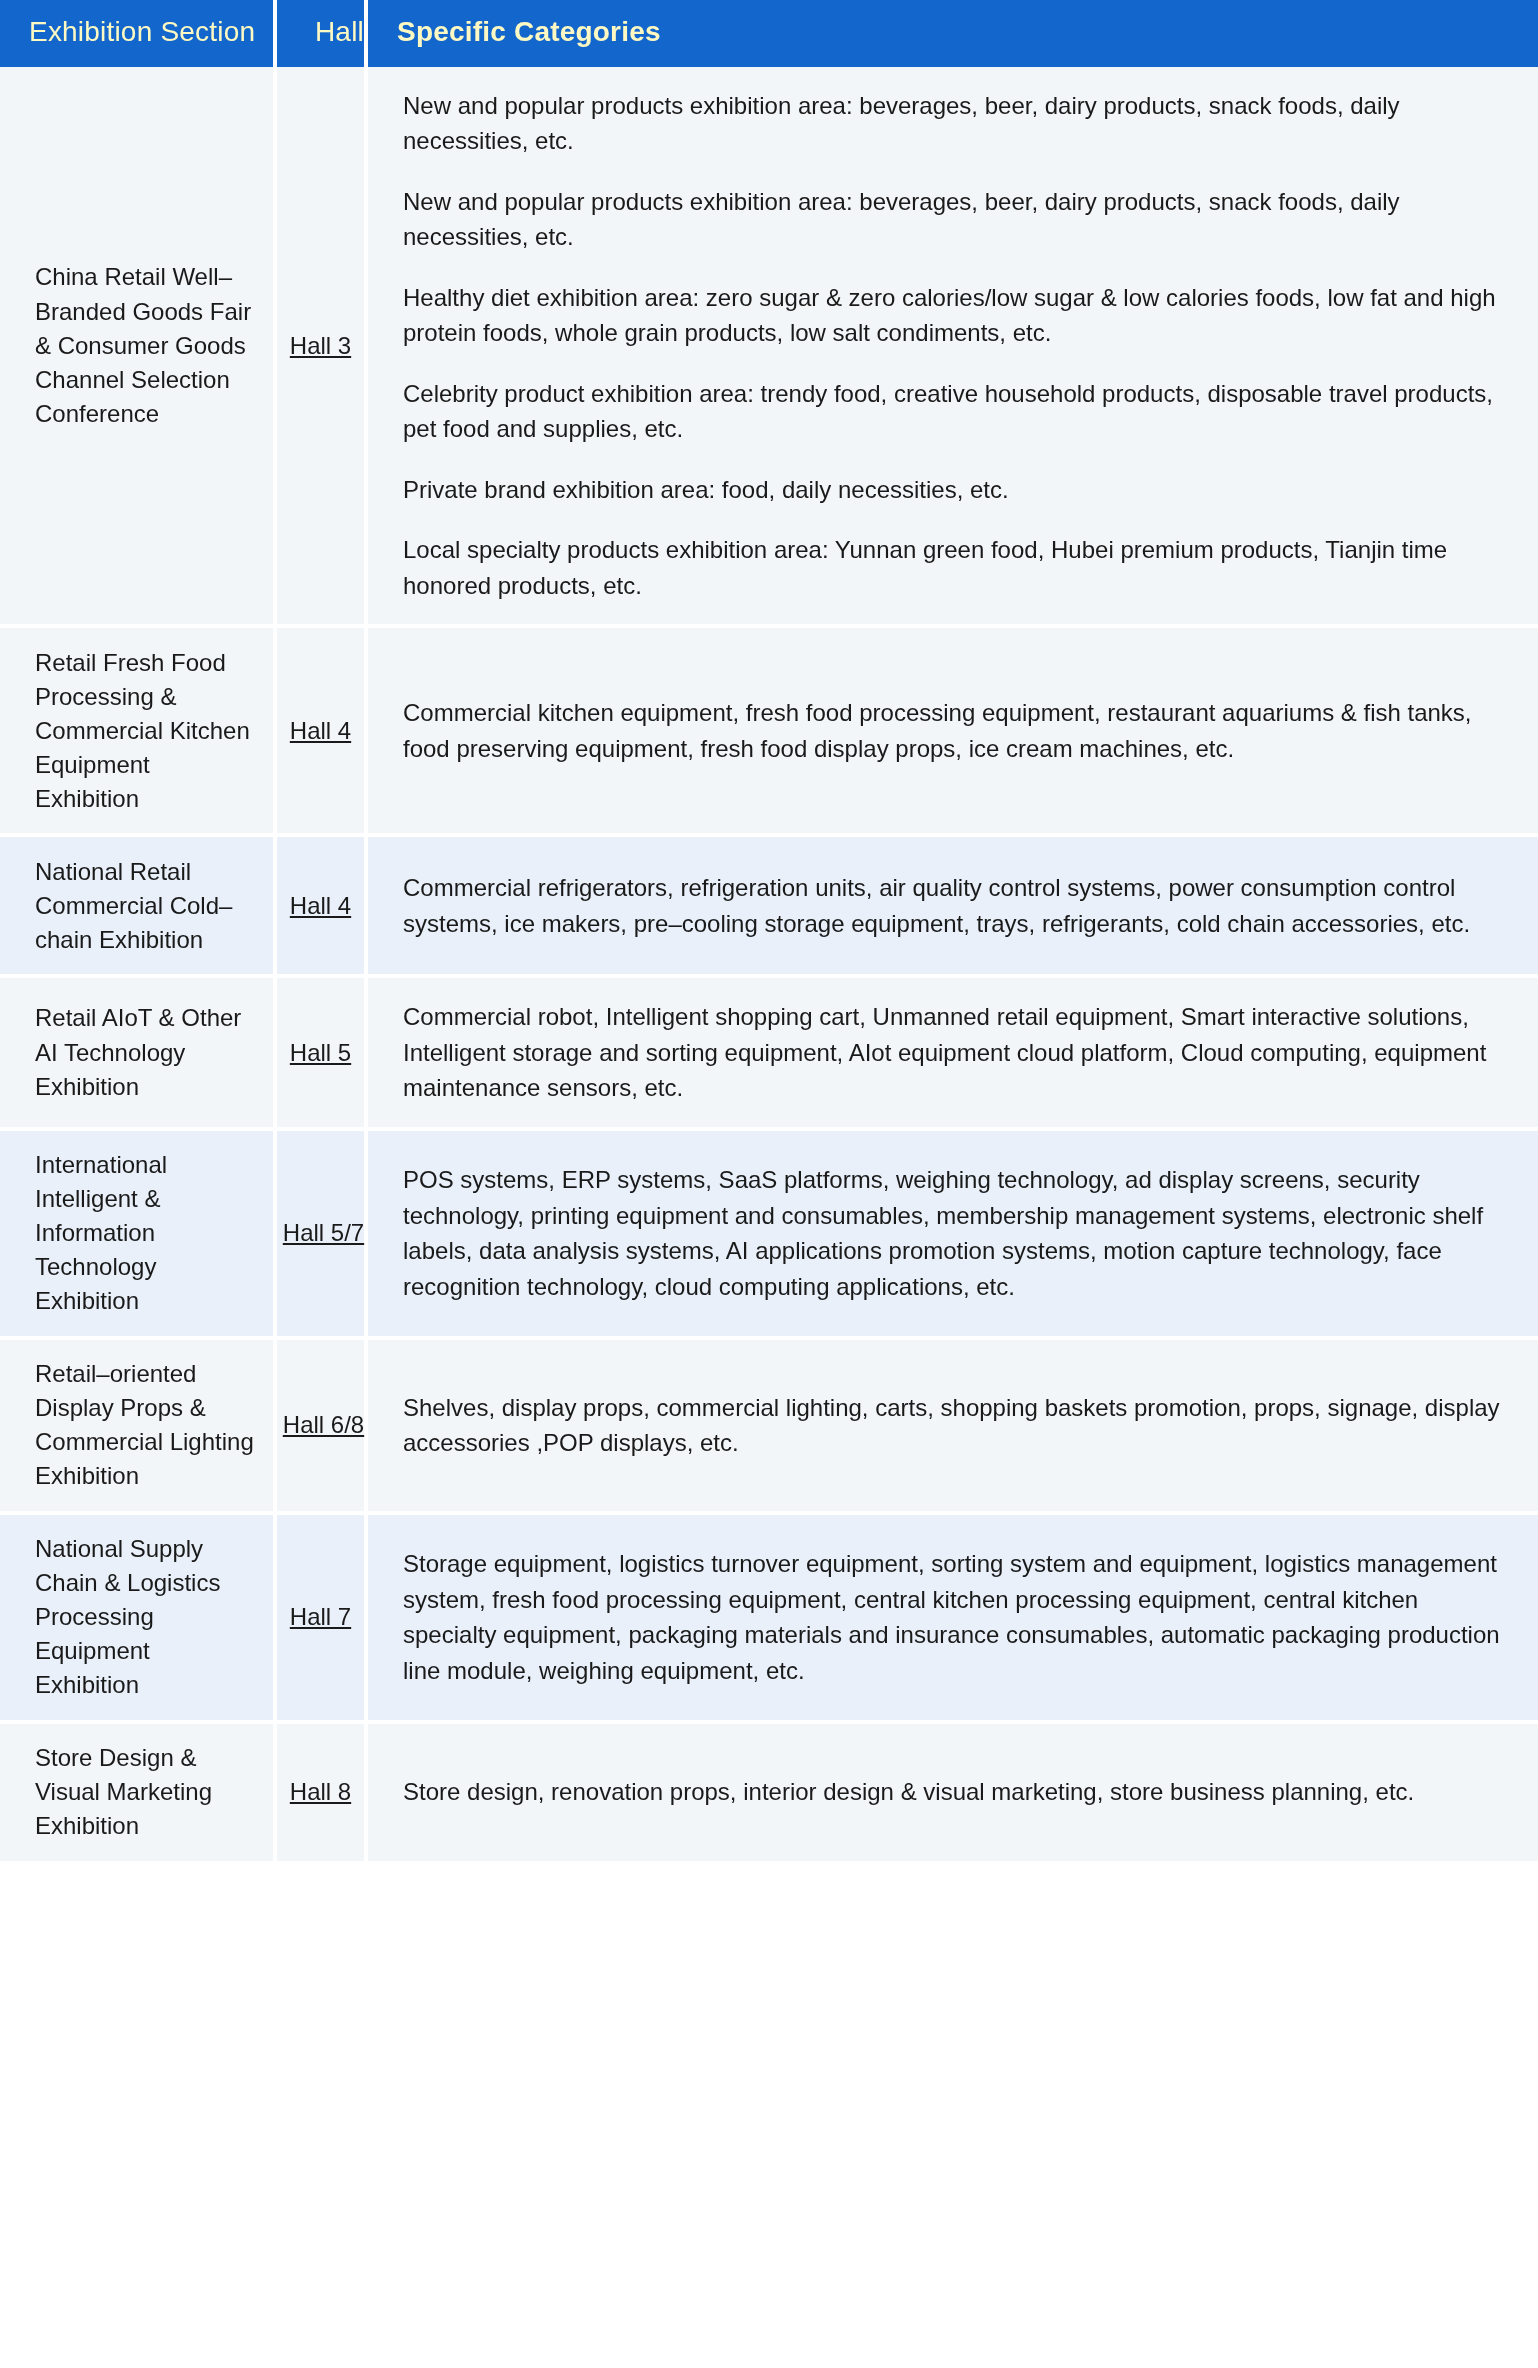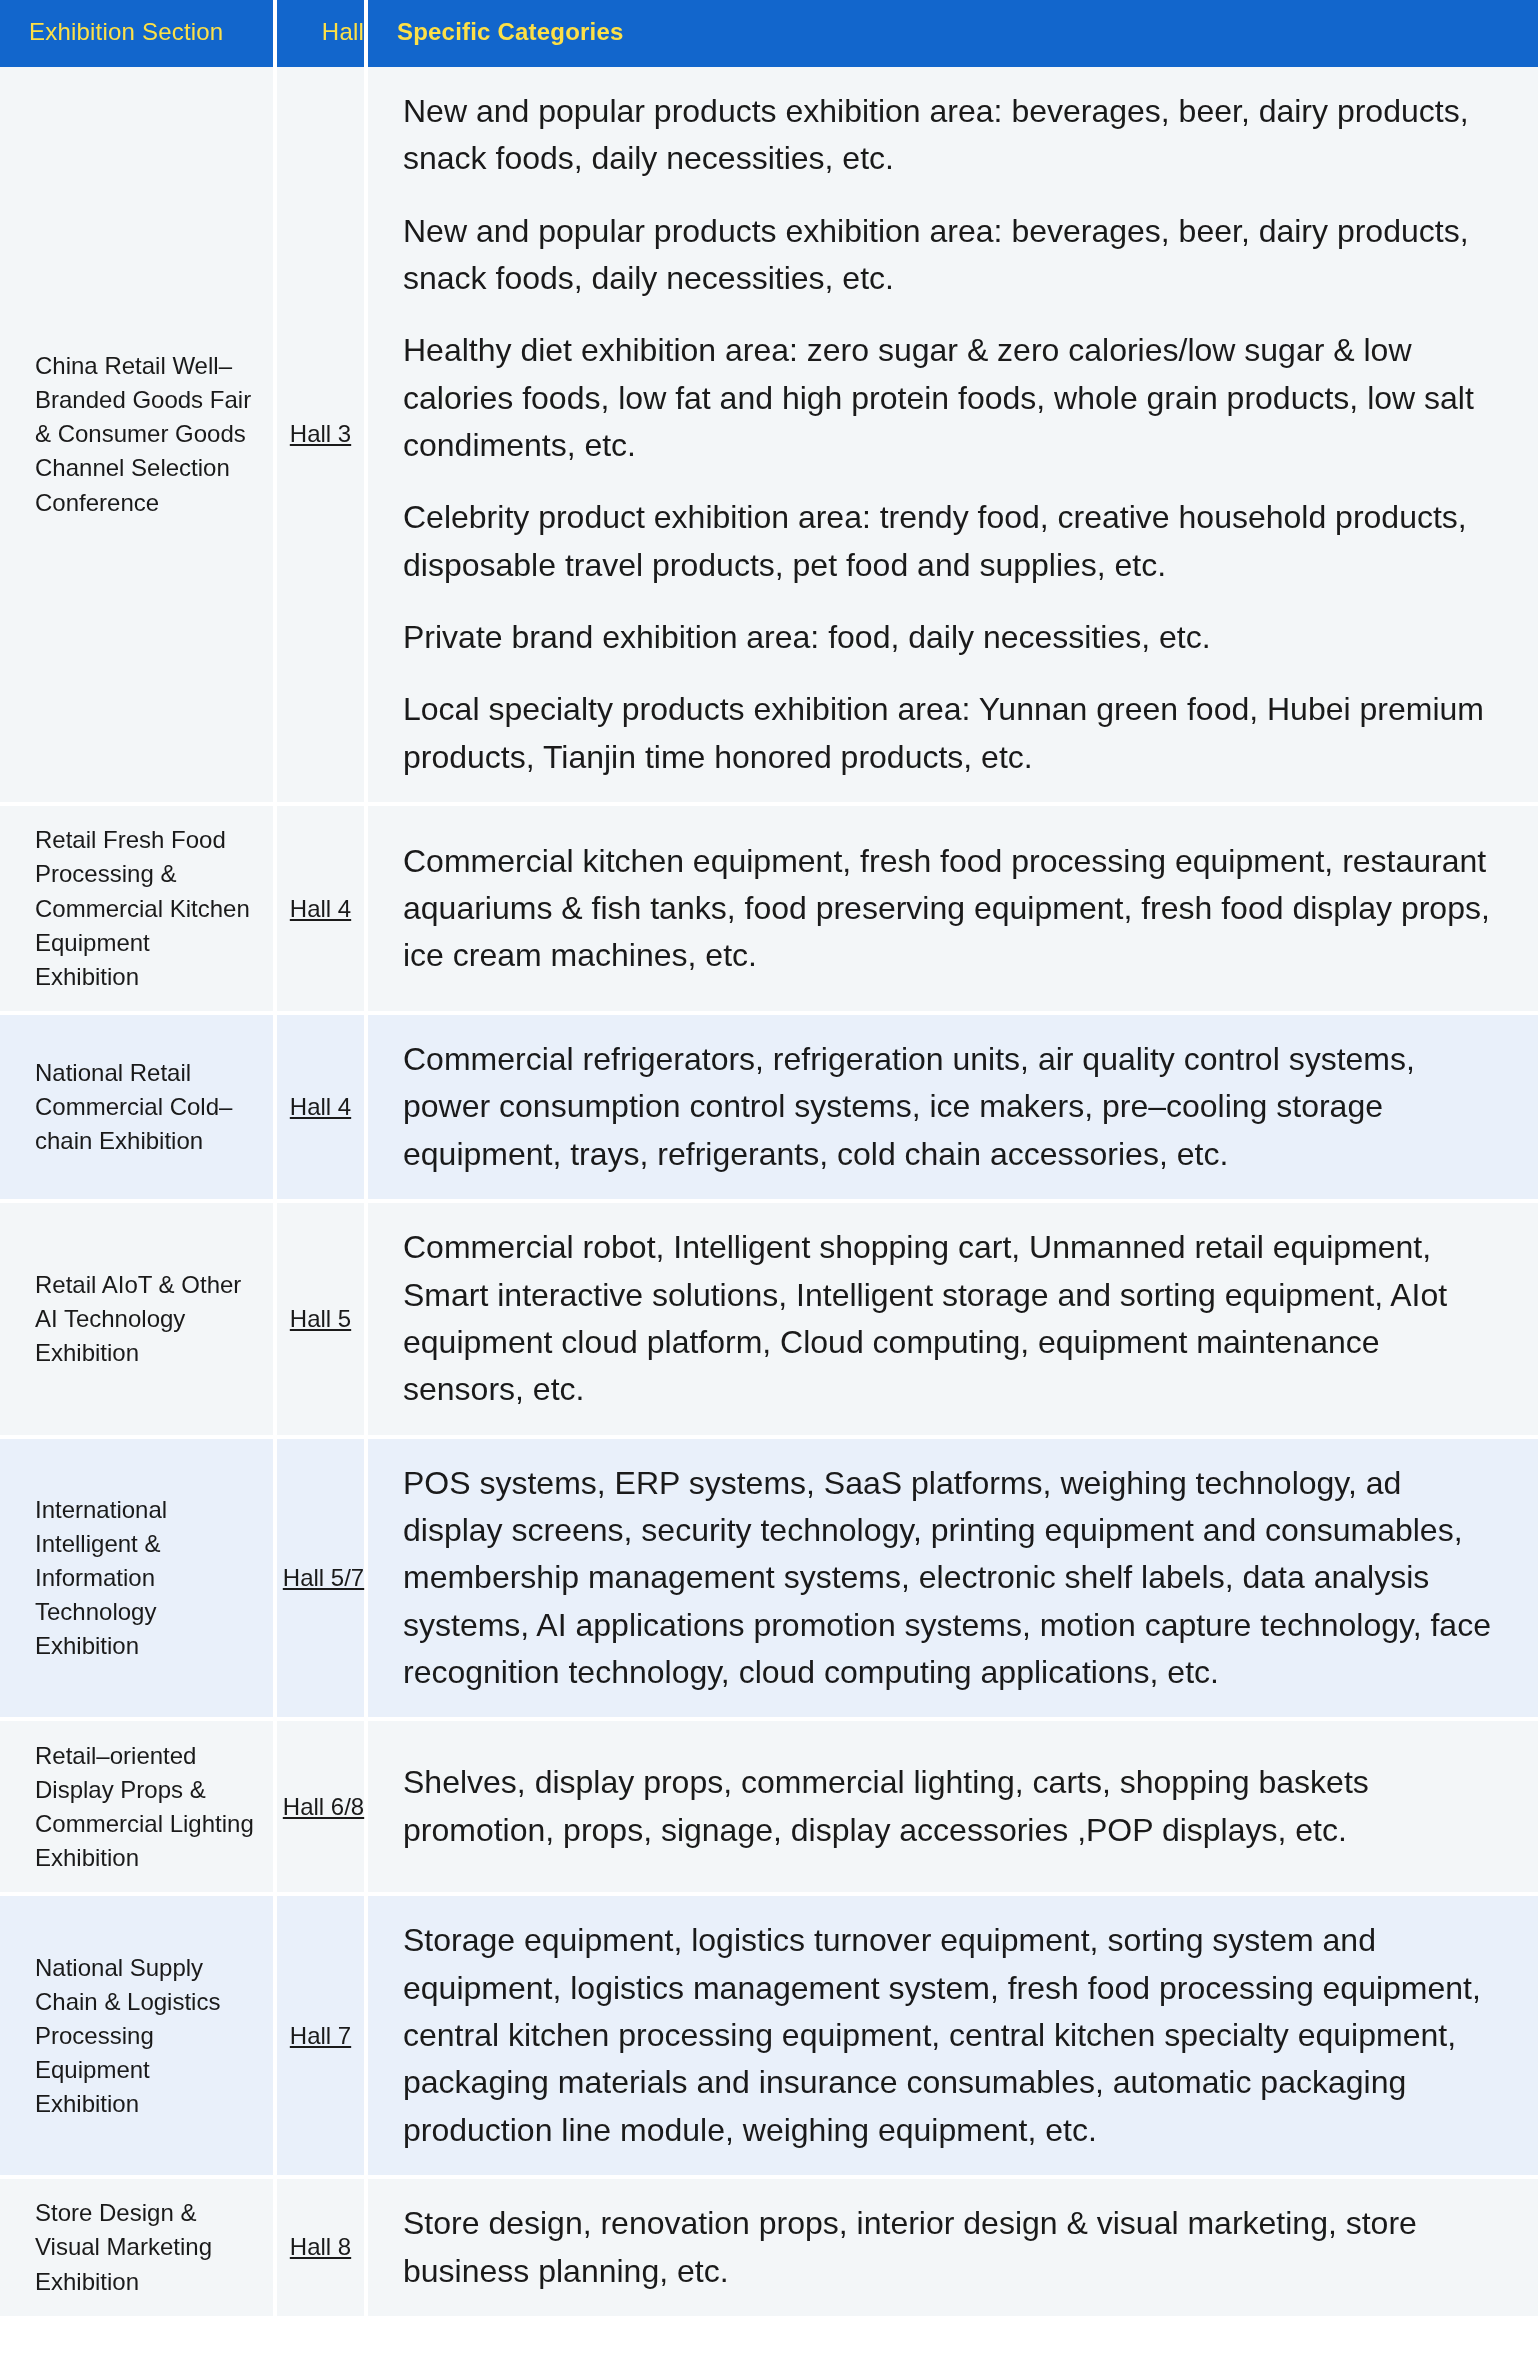--- a/index.html
+++ b/index.html
@@ -16,22 +16,22 @@
   .exhibition-table {
     width: 1538px;
     border-collapse: separate;
     border-spacing: 0;
     table-layout: fixed;
   }
 
   
   .exhibition-table thead th {
     background: #1266cc;
-    color: #fde047;
-    font-size: 24px;
+    color: #fef9c3;
+    font-size: 28px;
     font-weight: 400;
     text-align: left;
     padding: 13.4px 0 15.4px 29px;
     height: 38px;
     vertical-align: middle;
     border-right: 4.8px solid #ffffff;
     letter-spacing: 0.2px;
   }
   .exhibition-table thead th.col-hall {
     text-align: right;
@@ -69,21 +69,21 @@
     font-size: 24px;
     padding: 17.3px 5.8px;
     white-space: nowrap;
     text-decoration: underline;
   }
   .cell-categories {
     padding: 21px 29px 21px 35px;
   }
   .cell-categories p {
     margin: 0 0 25px 0;
-    font-size: 32px;
+    font-size: 24px;
     line-height: 1.48;
   }
   .cell-categories p:last-child {
     margin-bottom: 0;
   }
 
   
   col.c-section { width: 277px; }
   col.c-hall    { width: 91px;  }
   col.c-cats    { width: 1170px; }

